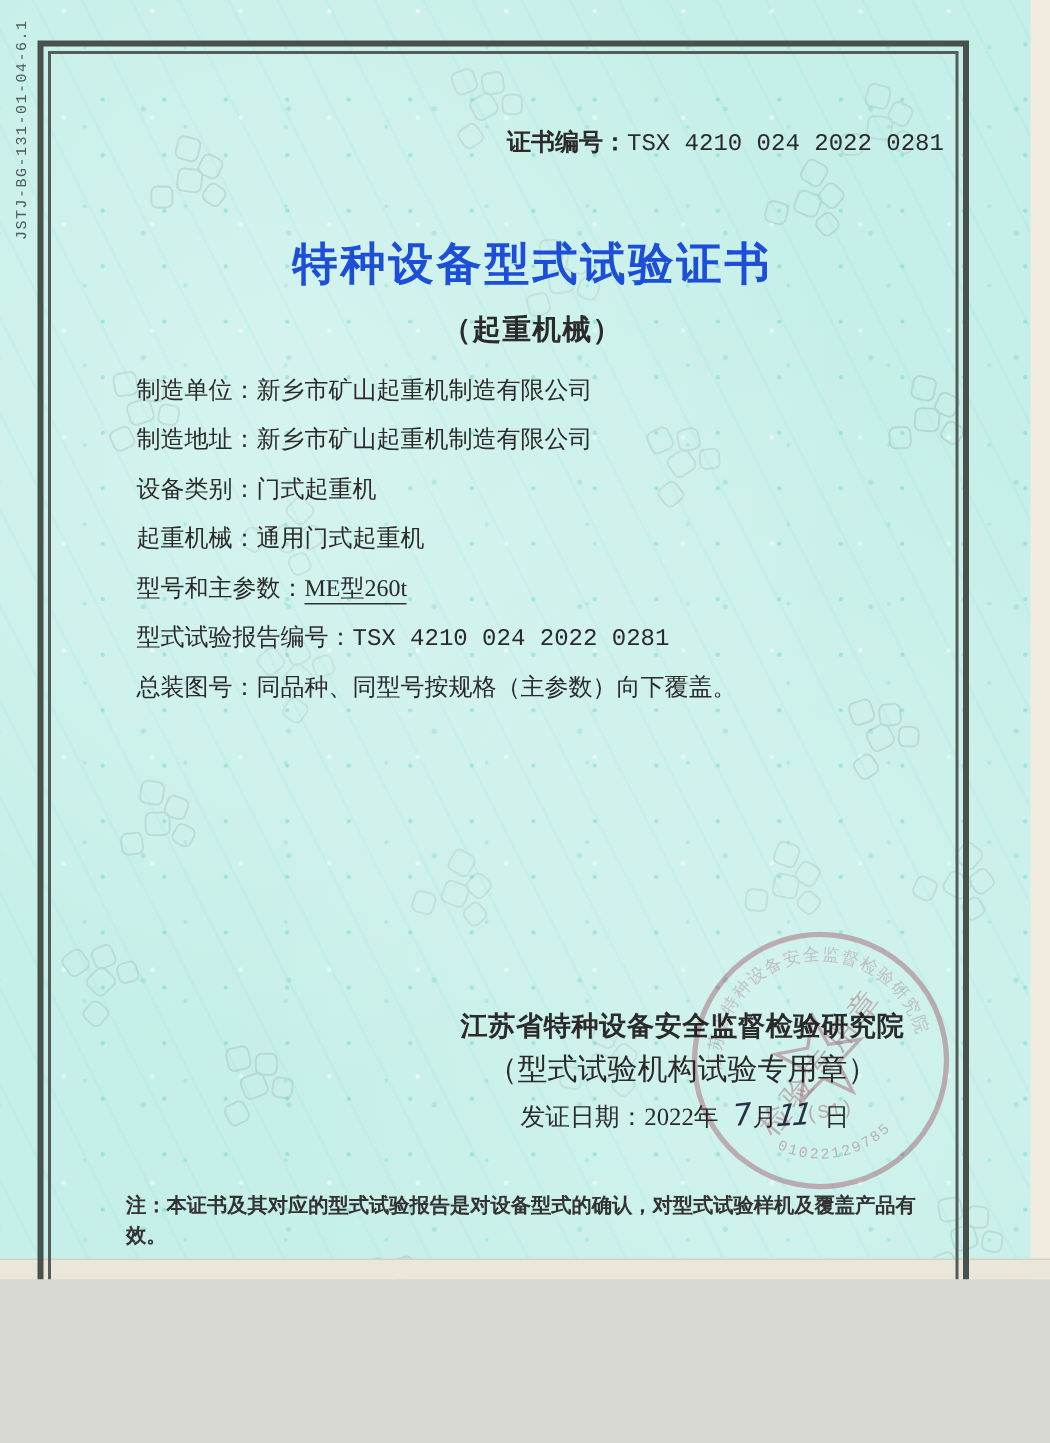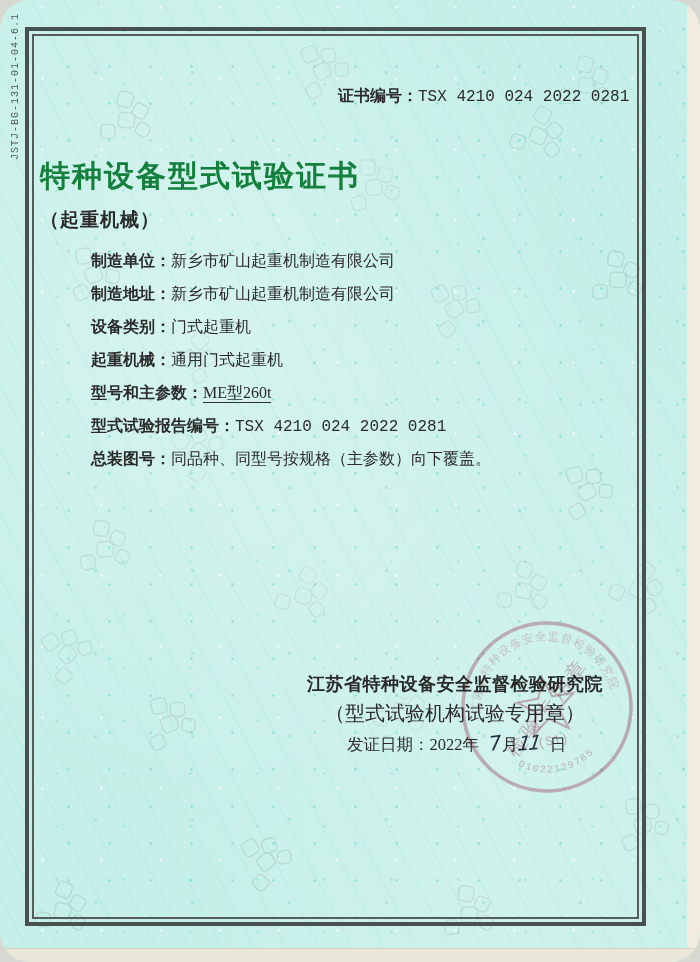--- a/index.html
+++ b/index.html
@@ -1,17 +1,17 @@
 <!DOCTYPE html>
 <html><head>
 <meta charset="utf-8">
 <style>
   html,body{margin:0;padding:0;background:#d8d8d2;}
-  .page{position:relative;width:700px;height:962px;overflow:hidden;
-        background:#c5efe8;font-family:"Liberation Serif",serif;color:#2b2b2b;border-radius:30px;}
+  .page{position:relative;width:700px;height:853px;overflow:hidden;
+        background:#c5efe8;font-family:"Liberation Serif",serif;color:#2b2b2b;}
   
   .texture{position:absolute;inset:0;pointer-events:none;
     background-image:
       radial-gradient(circle, rgba(42,196,176,0.30) 1px, transparent 1.7px),
       radial-gradient(circle, rgba(42,196,176,0.20) 1px, transparent 1.5px),
       radial-gradient(circle, rgba(18,168,148,0.16) 1.4px, transparent 2.1px),
       radial-gradient(circle, rgba(255,255,255,0.55) 1px, transparent 1.9px),
       repeating-linear-gradient(63deg, rgba(47,196,178,0.05) 0 2px, transparent 2px 29px),
       radial-gradient(ellipse at 28% 34%, rgba(255,255,255,0.30), transparent 55%),
       radial-gradient(ellipse at 72% 78%, rgba(255,255,255,0.22), transparent 50%);
@@ -25,27 +25,27 @@
   .frame-outer{position:absolute;left:25px;top:27px;width:621px;height:899px;
                border:4px solid #49514f;box-sizing:border-box;}
   .frame-inner{position:absolute;inset:3px;border:2px solid #555d5a;}
   
   .margin-code{position:absolute;left:10px;top:160px;transform:rotate(-90deg);
                transform-origin:0 0;white-space:nowrap;font-family:"Liberation Mono",monospace;
                font-size:10px;letter-spacing:1px;color:#4e5a57;}
   .cert-no-line{position:absolute;left:338px;top:85px;font-size:16px;line-height:22px;white-space:nowrap;}
   .cert-no-line .lab{font-weight:700;}
   .mono{font-family:"Liberation Mono",monospace;}
-  .title{position:absolute;left:40px;top:156px;width:630px;
-         font-size:30px;font-weight:700;letter-spacing:2px;color:#15803d;}
-  .subtitle{position:absolute;left:40px;top:207px;width:630px;
+  .title{position:absolute;left:40px;top:156px;width:630px;text-align:center;
+         font-size:30px;font-weight:700;letter-spacing:2px;color:#1d4ed8;}
+  .subtitle{position:absolute;left:40px;top:207px;width:630px;text-align:center;
             font-size:19px;font-weight:700;letter-spacing:1px;}
   .fields{position:absolute;left:91px;top:244px;width:540px;}
   .frow{height:33px;line-height:33px;font-size:16px;white-space:nowrap;}
-  .frow .lab{font-weight:700;}
+  .frow .lab{font-weight:400;}
   .frow .val.u{border-bottom:1.5px solid #333;padding-bottom:1px;}
   .statement{position:absolute;left:86px;top:545px;width:537px;font-size:16.5px;
              line-height:29px;text-indent:2em;margin:0;}
   .issuer{position:absolute;left:300px;top:671px;width:310px;text-align:center;
           font-size:18px;font-weight:700;letter-spacing:0.5px;line-height:26px;}
   .issuer-note{position:absolute;left:300px;top:701px;width:310px;text-align:center;
                font-size:20px;line-height:24px;}
   .date-line{position:absolute;left:347px;top:730px;font-size:16.5px;line-height:26px;white-space:nowrap;}
   .date-line .gap-s{display:inline-block;width:10px;}
   .hand{display:inline-block;font-family:"DejaVu Sans",sans-serif;font-style:italic;
@@ -140,20 +140,21 @@
   </div>
 
 
   <div class="issuer">江苏省特种设备安全监督检验研究院</div>
   <div class="issuer-note">（型式试验机构试验专用章）</div>
 
   <div class="date-line">
     <span>发证日期：2022年</span><span class="gap-s"></span><span class="hand month">7</span><span>月</span><span class="hand day">11</span><span class="gap-s"></span><span>日</span>
   </div>
 
+  <div class="footnote">注：本证书及其对应的型式试验报告是对设备型式的确认，对型式试验样机及覆盖产品有效。</div>
 
   <svg class="stamp" viewBox="-90 -90 180 180">
     <defs>
       <path id="ringPath" d="M -66,-10 A 66.7,66.7 0 0 1 66,-10"></path>
       <path id="serialPath" d="M -52,40 A 66,66 0 0 0 52,40"></path>
     </defs>
     <g transform="rotate(-10)" fill="none">
       <circle r="84" stroke="#c2556b" stroke-width="3.5" opacity="0.55"></circle>
       <text font-size="11.5" letter-spacing="1" fill="#c2556b" opacity="0.38">
         <textPath href="#ringPath" startOffset="50%" text-anchor="middle">江苏省特种设备安全监督检验研究院</textPath>

